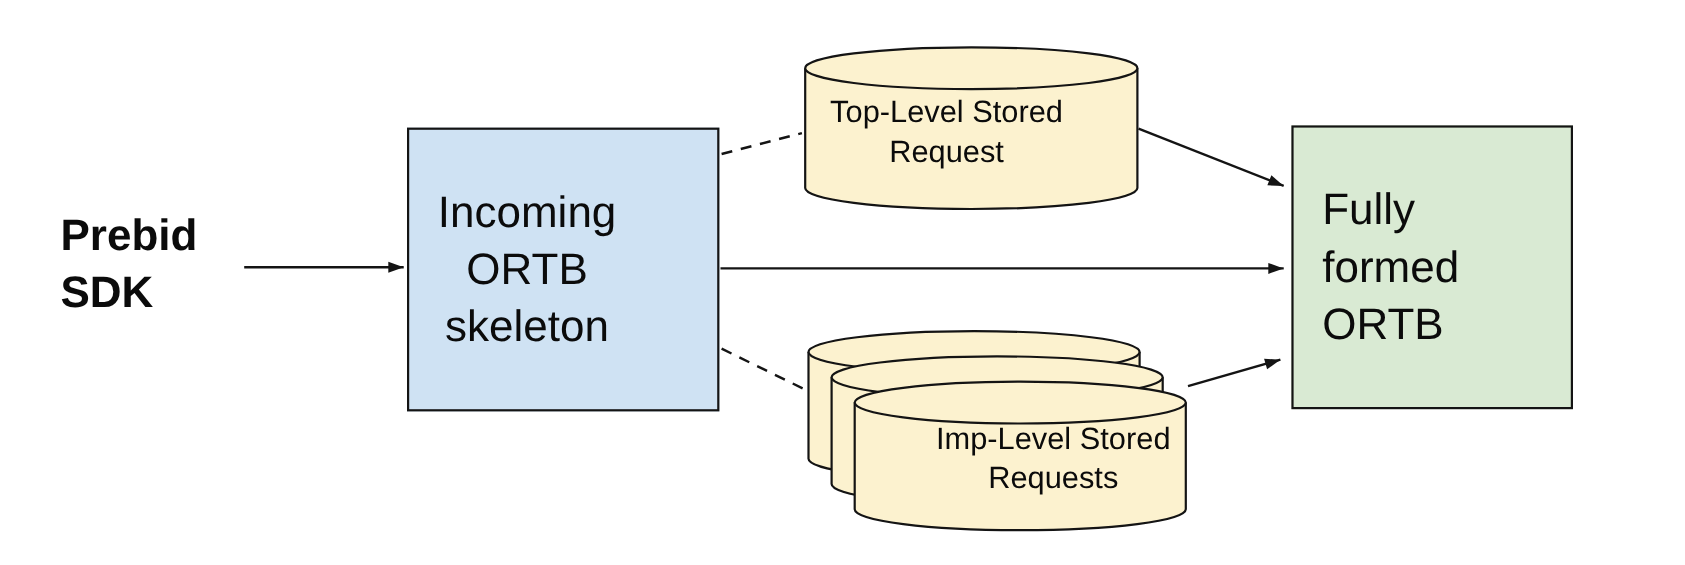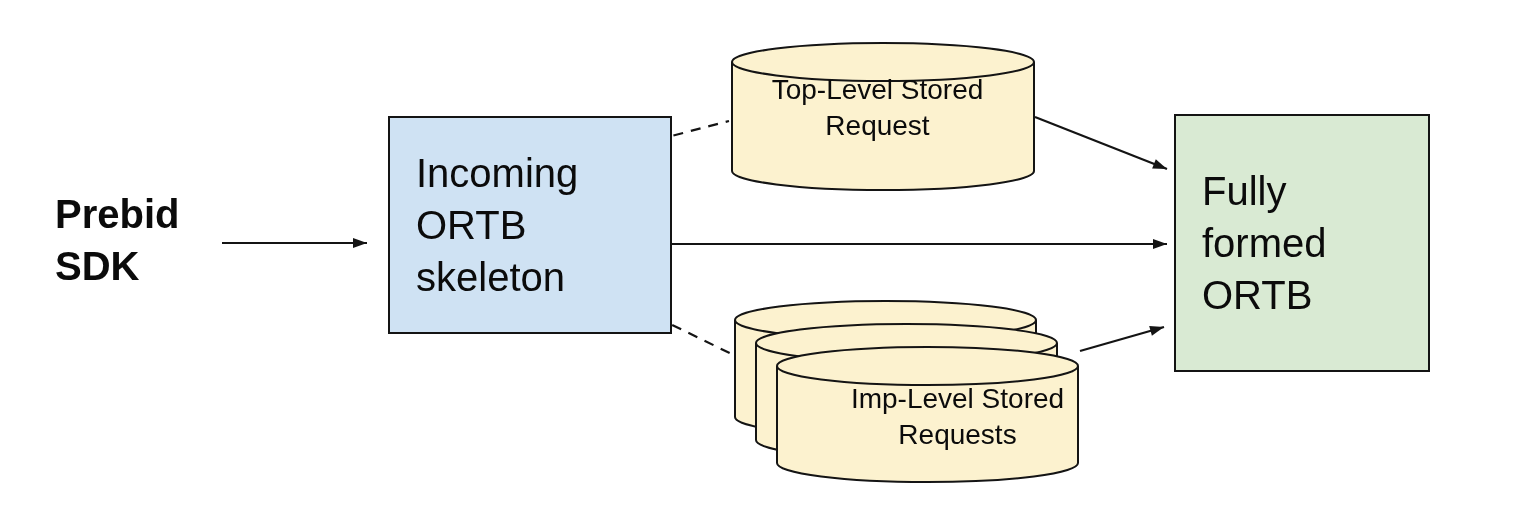--- a/index.html
+++ b/index.html
@@ -23,25 +23,26 @@
     top: 0;
   }
   .node {
     position: absolute;
     display: flex;
     align-items: center;
     box-sizing: border-box;
     border: 2.5px solid var(--stroke, #111111);
   }
   .node-incoming {
-    left: 388px;
+    left: 370px;
     top: 116px;
     width: 284px;
-    height: 218px;
+    height: 258px;
     background: var(--incoming-box-fill, #cfe2f3);
+    text-align: center;
   }
   .node-fully {
     left: 1174px;
     top: 114px;
     width: 256px;
     height: 258px;
     background: var(--fully-formed-box-fill, #d9ead3);
   }
   .node-label {
     font-size: 40px;
@@ -62,23 +63,22 @@
   }
   .cyl-label {
     position: absolute;
     text-align: center;
     font-size: 28px;
     line-height: 36px;
     white-space: pre-line;
   }
   .cyl-label-top {
     left: 732px;
-    top: 72px;
+    top: 84px;
     width: 257px;
-    margin-left: 17px;
   }
   .cyl-label-imp {
     left: 777px;
     top: 381px;
     width: 361px;
   }
   .edge-line {
     stroke: var(--stroke, #111111);
     stroke-width: 2.2;
     fill: none;

